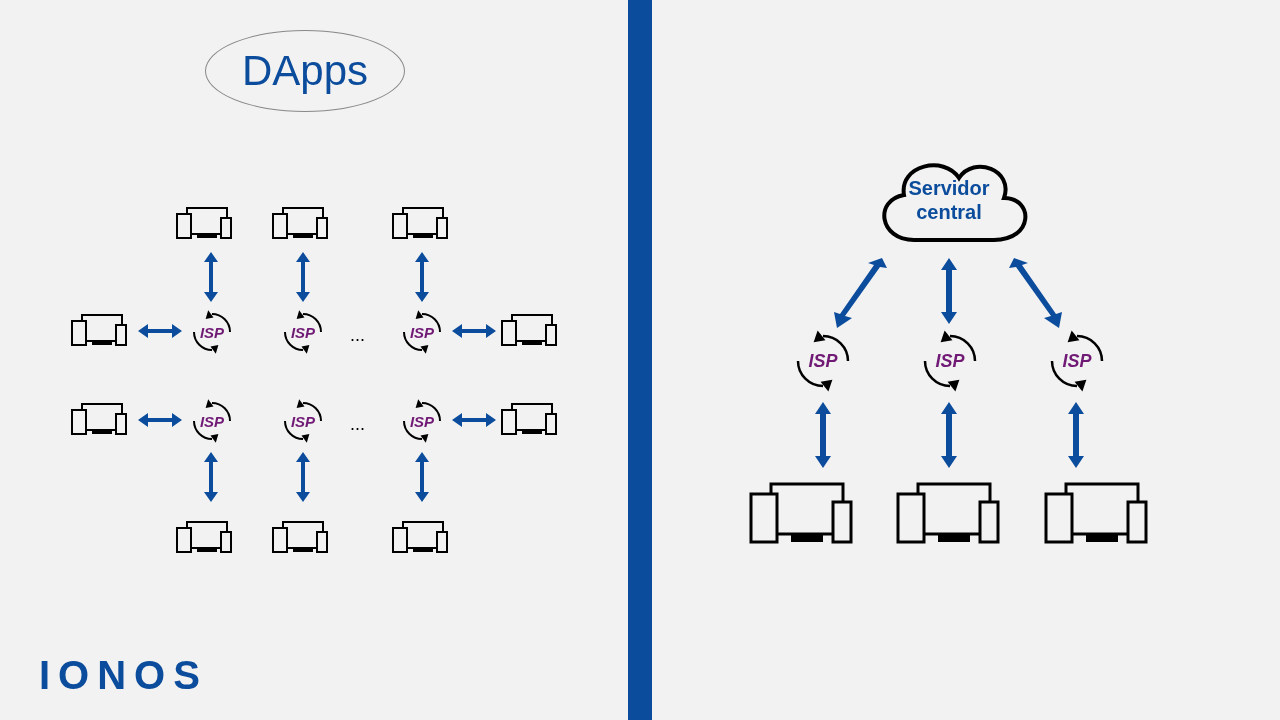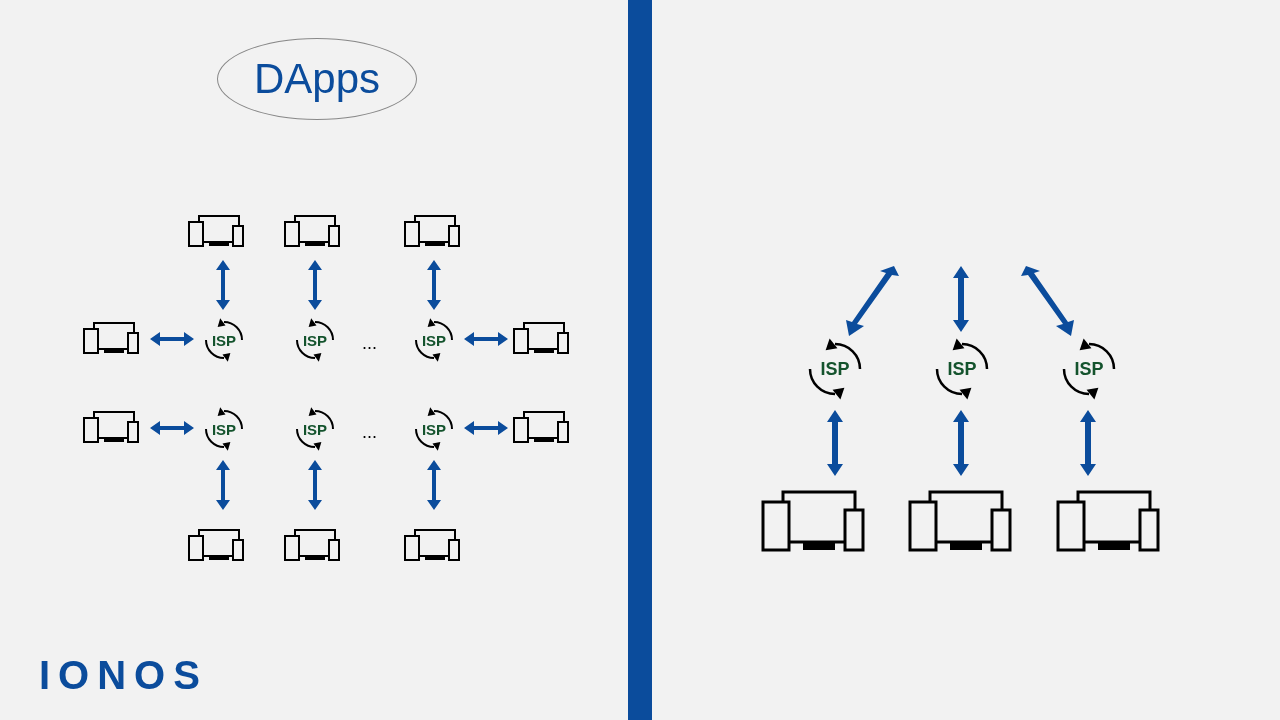--- a/index.html
+++ b/index.html
@@ -15,23 +15,22 @@
     position: absolute;
     left: 640px;
     top: 0;
     width: 24px;
     height: 720px;
     background: #0b4c9c;
     transform: translateX(-50%);
   }
   .panel {
     position: absolute;
-    top: 8px;
+    top: 0;
     height: 628px;
-    margin-left: 12px;
   }
   .panel-left { left: 0; width: 628px; }
   .panel-right { left: 652px; width: 628px; }
   .title-bubble {
     position: absolute;
     border: 1px solid #888;
     border-radius: 50%;
     display: flex;
     align-items: center;
     justify-content: center;
@@ -61,21 +60,22 @@
     line-height: 1.2;
   }
   .cloud svg { position: absolute; top:0; left:0; }
   .cloud-text { position: relative; z-index: 2; }
   .isp {
     position: absolute;
     display: flex;
     align-items: center;
     justify-content: center;
     font-weight: bold;
-    color: #14532d;
+    color: #701a75;
+    font-style: italic;
   }
   .isp svg { position:absolute; top:0; left:0; }
   .isp-text { position:relative; z-index:2; font-size:15px; }
   .isp-lg .isp-text { font-size:18px; }
   svg.arrow { position: absolute; }
   .dots {
     position: absolute;
     font-size: 18px;
     color: #000;
   }
@@ -239,20 +239,27 @@
   <svg class="devices" style="left:391px; top:520px;" width="60" height="38">
       <rect x="12" y="2" width="40" height="26" fill="none" stroke="#000" stroke-width="2"></rect>
       <rect x="22" y="28" width="20" height="4" fill="#000"></rect>
       <rect x="2" y="8" width="14" height="24" fill="#f2f2f2" stroke="#000" stroke-width="2"></rect>
       <rect x="46" y="12" width="10" height="20" fill="#f2f2f2" stroke="#000" stroke-width="2"></rect>
     </svg>
 </div>
 
 <div class="panel panel-right">
 
+  <div class="cloud" style="left:212px; top:140px; width:170px; height:120px;">
+    <svg width="170" height="120" viewBox="0 0 170 120">
+      <path d="M50 100 C15 100 10 60 40 55 C35 25 80 15 95 38 C110 15 150 30 140 58 C170 58 170 100 130 100 Z" fill="#f2f2f2" stroke="#000" stroke-width="4"></path>
+    </svg>
+    <div class="cloud-text" style="white-space:pre-line;">Servidor
+central</div>
+  </div>
 
   <svg class="arrow" style="left:180px; top:258px;" width="60" height="70">
       <polygon points="50,0 55,10 48,9 13,58 20,60 5,70 2,54 8,56 42,7 36,5" fill="#0b4c9c"></polygon>
     </svg>
   <svg class="arrow" style="left:289px; top:258px;" width="16" height="66">
       <polygon points="8,0 0,12 5,12 5,54 0,54 8,66 16,54 11,54 11,12 16,12" fill="#0b4c9c"></polygon>
     </svg>
   <svg class="arrow" style="left:352px; top:258px;" width="60" height="70">
       <polygon points="10,0 5,10 12,9 47,58 40,60 55,70 58,54 52,56 18,7 24,5" fill="#0b4c9c"></polygon>
     </svg>

